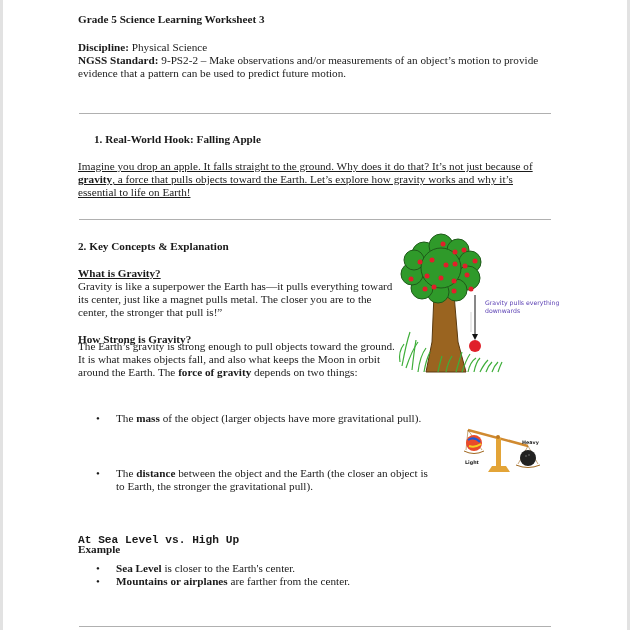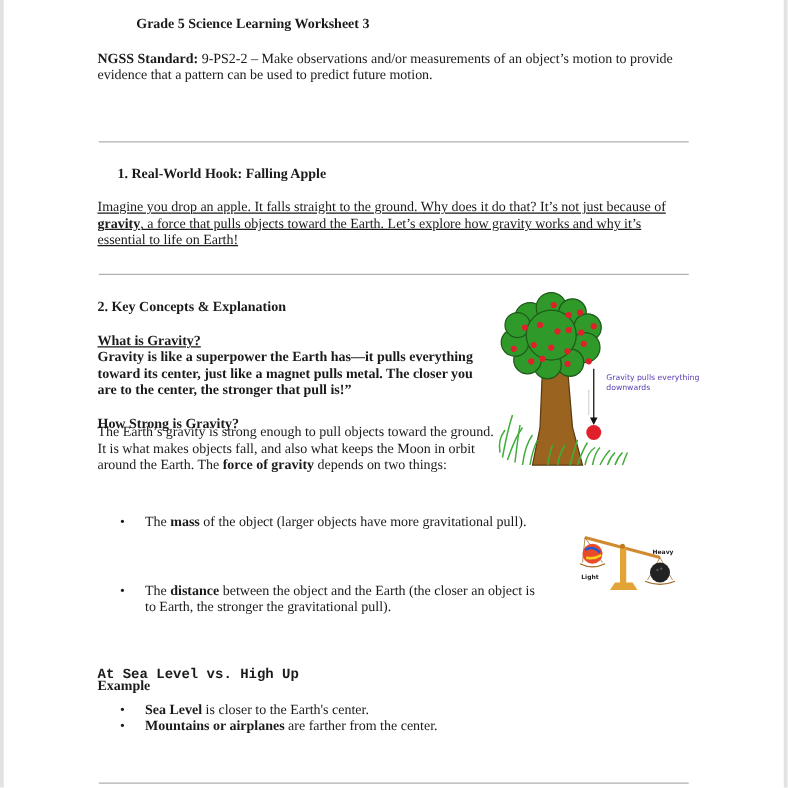--- a/index.html
+++ b/index.html
@@ -7,21 +7,21 @@
     width:630px; height:630px; overflow:hidden; position:relative;
     background:#ffffff;
     font-family:"Liberation Serif", serif;
     color:#1a1a1a;
   }
   .edge-left { position:absolute; left:0; top:0; width:3px; height:630px; background:#e2e2e2; }
   .edge-right { position:absolute; right:0; top:0; width:3px; height:630px; background:#e2e2e2; }
   .page { position:absolute; left:78px; top:0; width:476px; font-size:11.2px; line-height:13.2px; }
   .abs { position:absolute; }
   b, .b { font-weight:bold; }
-  .title { top:13px; left:0; font-weight:bold;margin-left:31px; }
+  .title { top:13px; left:0; font-weight:bold; }
   .meta { top:41px; left:0; width:476px; }
   .hr { position:absolute; left:1px; width:472px; height:0; border-top:1.5px solid #b0b0b0; }
   .h { font-weight:bold; }
   .para { width:476px;text-decoration:underline; }
   .col { width:318px; }
   ul.bul { list-style:none; margin:0; padding:0; }
   ul.bul li { position:relative; padding-left:38px; }
   ul.bul li .dot { position:absolute; left:18px; top:0; font-size:11px; }
   .figure { position:absolute; }
   .tree-caption { font-family:"DejaVu Sans", sans-serif; font-size:6.2px; line-height:8px; color:#5a3fb3; }
@@ -31,34 +31,35 @@
 <body>
 
 <div class="edge-left"></div>
 <div class="edge-right"></div>
 
 <div class="page">
 
   <div class="abs title">Grade 5 Science Learning Worksheet 3</div>
 
   <div class="abs meta">
+    <div><b>Discipline:</b><span> Physical Science</span></div>
     <div><b>NGSS Standard:</b><span> 9-PS2-2 – Make observations and/or measurements of an object’s motion to provide evidence that a pattern can be used to predict future motion.</span></div>
   </div>
 
   <div class="hr" style="top:113px;"></div>
 
   <div class="abs h" style="top:133px; left:16px;">1. Real-World Hook: Falling Apple</div>
   <div class="abs para" style="top:160px; left:0;"><span>Imagine you drop an apple. It falls straight to the ground. Why does it do that? It’s not just because of </span><b>gravity</b><span>, a force that pulls objects toward the Earth. Let’s explore how gravity works and why it’s essential to life on Earth!</span></div>
 
   <div class="hr" style="top:219px;"></div>
 
   <div class="abs h" style="top:240px; left:0;">2. Key Concepts &amp; Explanation</div>
 
   <div class="abs h" style="top:267px; left:0;text-decoration:underline;">What is Gravity?</div>
-  <div class="abs col" style="top:280px; left:0;font-weight:bold;">Gravity is like a superpower the Earth has—it pulls everything toward its center, just like a magnet pulls metal. The closer you are to the center, the stronger that pull is!”</div>
+  <div class="abs col" style="top:280px; left:0;">Gravity is like a superpower the Earth has—it pulls everything toward its center, just like a magnet pulls metal. The closer you are to the center, the stronger that pull is!”</div>
 
   <div class="abs h" style="top:333px; left:0;">How Strong is Gravity?</div>
   <div class="abs col" style="top:340px; left:0;"><span>The Earth’s gravity is strong enough to pull objects toward the ground. It is what makes objects fall, and also what keeps the Moon in orbit around the Earth. The </span><b>force of gravity</b><span> depends on two things:</span></div>
 
   <ul class="bul abs" style="top:412px; left:0; width:360px;">
     <li><span class="dot">•</span><span>The </span><b>mass</b><span> of the object (larger objects have more gravitational pull).</span></li>
   </ul>
   <ul class="bul abs" style="top:467px; left:0; width:360px;">
     <li><span class="dot">•</span><span>The </span><b>distance</b><span> between the object and the Earth (the closer an object is to Earth, the stronger the gravitational pull).</span></li>
   </ul>

